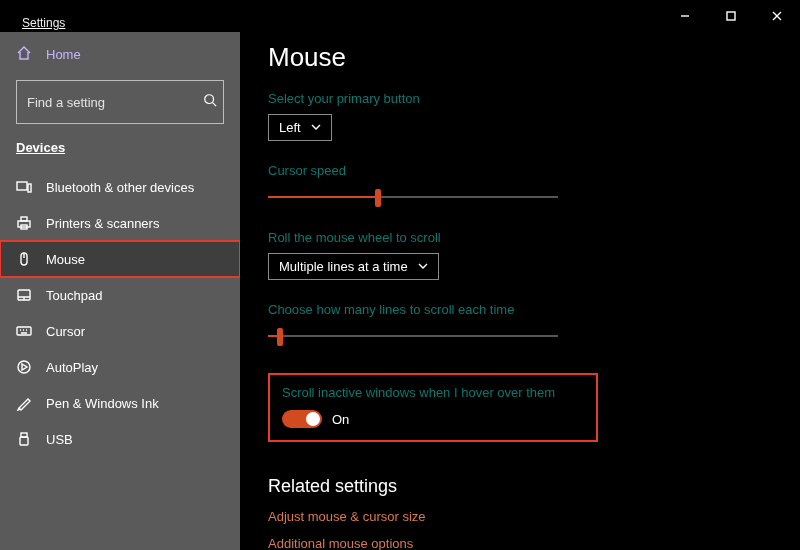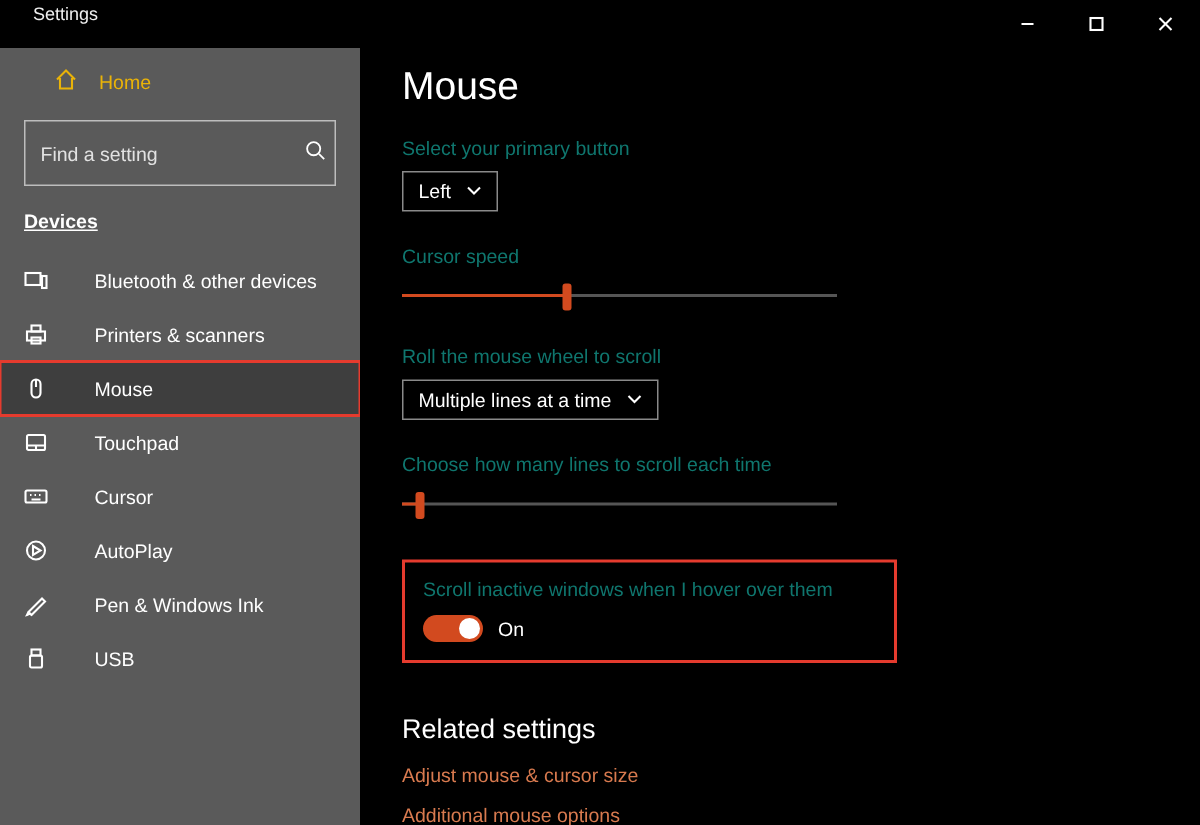--- a/index.html
+++ b/index.html
@@ -1,31 +1,31 @@
 <!DOCTYPE html>
 <html><head>
 <meta charset="utf-8">
 <style>
   * { margin: 0; padding: 0; box-sizing: border-box; font-family: "Segoe UI", Arial, sans-serif; }
   body { width: 800px; height: 550px; background: #000; color: #fff; overflow: hidden; display: flex; flex-direction: column; }
-  .titlebar { height: 32px; display: flex; align-items: flex-start; padding-left: 10px; }
+  .titlebar { height: 32px; display: flex; align-items: flex-end; padding-left: 10px; text-decoration: underline; }
   .titlebar-left { display: flex; align-items: center; gap: 12px; }
   .titlebar-title { font-size: 12px; color: #eee; }
   .titlebar-controls { margin-left: auto; display: flex; }
   .titlebar-btn { width: 46px; height: 32px; display: flex; align-items: center; justify-content: center; color: #fff; }
   .titlebar-btn svg { width: 10px; height: 10px; }
   .body { display: flex; height: calc(100% - 32px); }
   .sidebar { width: 240px; background: #5a5a5a; display: flex; flex-direction: column; padding-top: 4px; }
-  .home-row { display: flex; align-items: center; gap: 14px; height: 36px; padding: 0 16px; color: #eab308; font-size: 13px; margin-left: 20px; }
+  .home-row { display: flex; align-items: center; gap: 14px; height: 36px; padding: 0 16px; color: #c4b5fd; font-size: 13px; }
   .search-wrap { padding: 8px 16px 10px; }
   .search { height: 44px; border: 1px solid #bdbdbd; background: transparent; display: flex; align-items: center; padding: 0 10px; color: #fff; }
   .search input { flex: 1; background: transparent; border: none; outline: none; color: #fff; font-size: 13px; }
   .search input::placeholder { color: #e2e2e2; }
   .section-label { font-size: 13px; font-weight: 600; color: #fff; padding: 6px 16px 14px; text-decoration: underline; }
-  .nav-item { display: flex; align-items: center; gap: 31px; height: 36px; padding: 0 16px; color: #fff; font-size: 13px; }
+  .nav-item { display: flex; align-items: center; gap: 14px; height: 36px; padding: 0 16px; color: #fff; font-size: 13px; }
   .nav-item .icon { width: 16px; display: flex; justify-content: center; color: #fff; }
   .nav-item.selected { background: #3e3e3e; }
   .highlight-red { outline: 2px solid #e53b2e; outline-offset: -1px; }
   .content { flex: 1; background: #000; padding: 10px 28px 20px 28px; overflow-y: auto; }
   .page-title { font-size: 26px; font-weight: 400; margin-bottom: 18px; }
   .field-label { font-size: 13px; color: #0f766e; margin-bottom: 8px; }
   .dropdown { display: inline-flex; align-items: center; gap: 10px; border: 1px solid #8a8a8a; padding: 5px 10px; font-size: 13px; color: #fff; }
   .section-gap { margin-top: 22px; }
   .slider { position: relative; width: 290px; height: 22px; }
   .slider-track { position: absolute; top: 10px; left: 0; right: 0; height: 2px; background: #555; }

